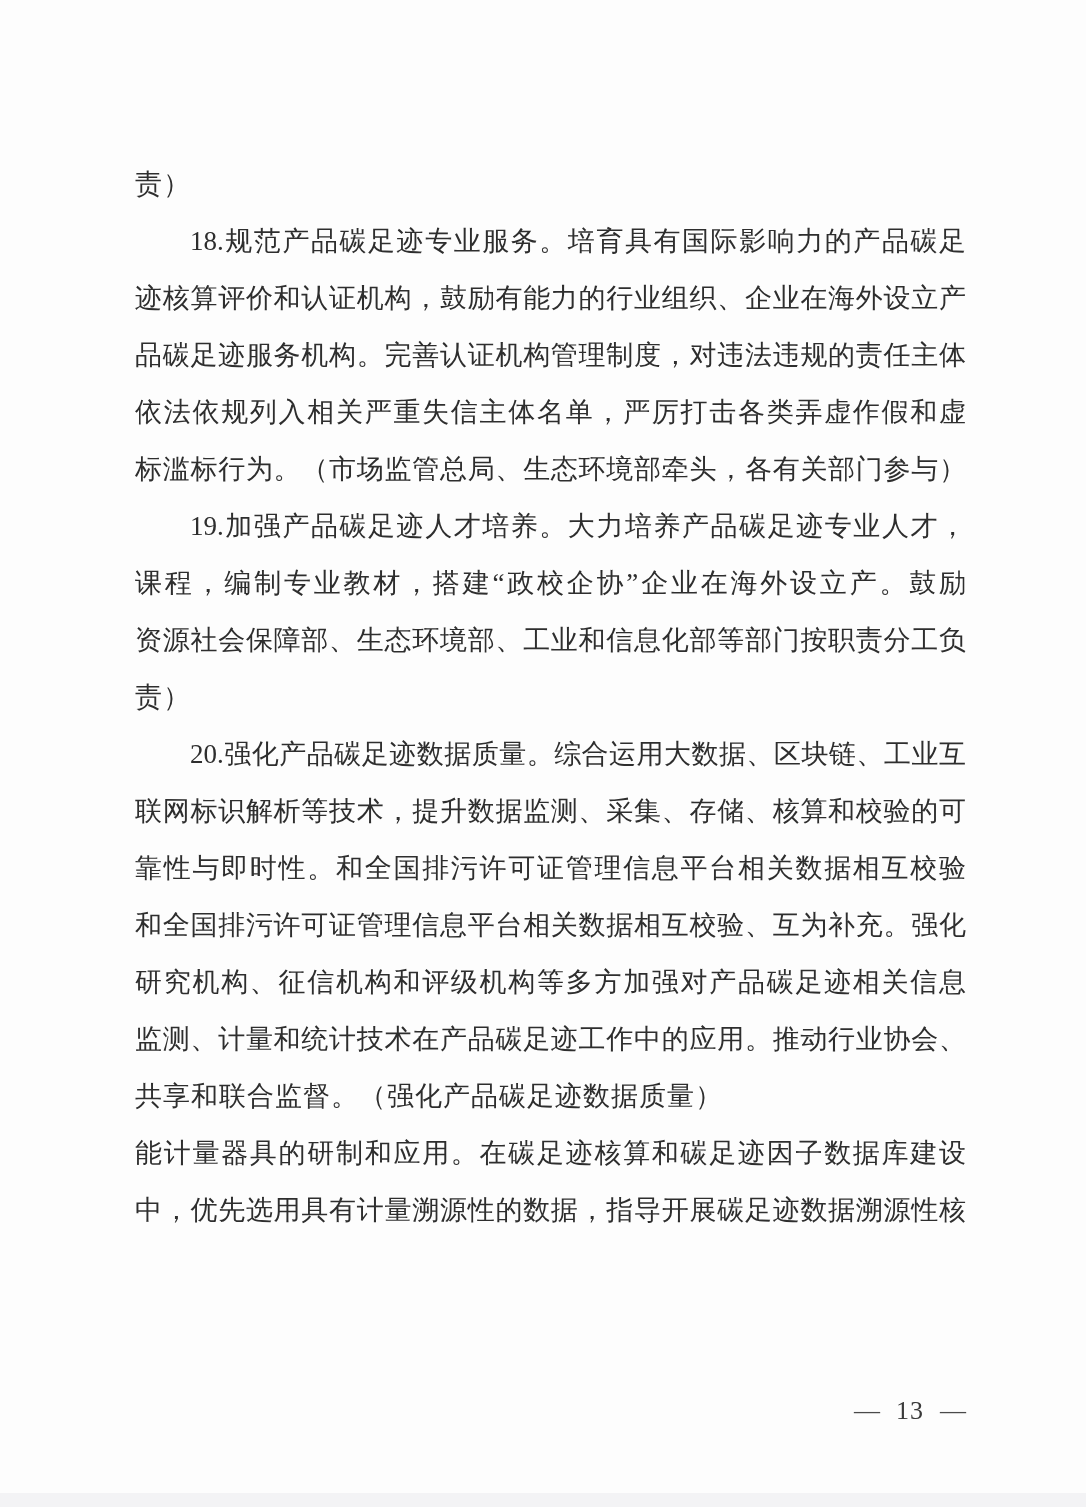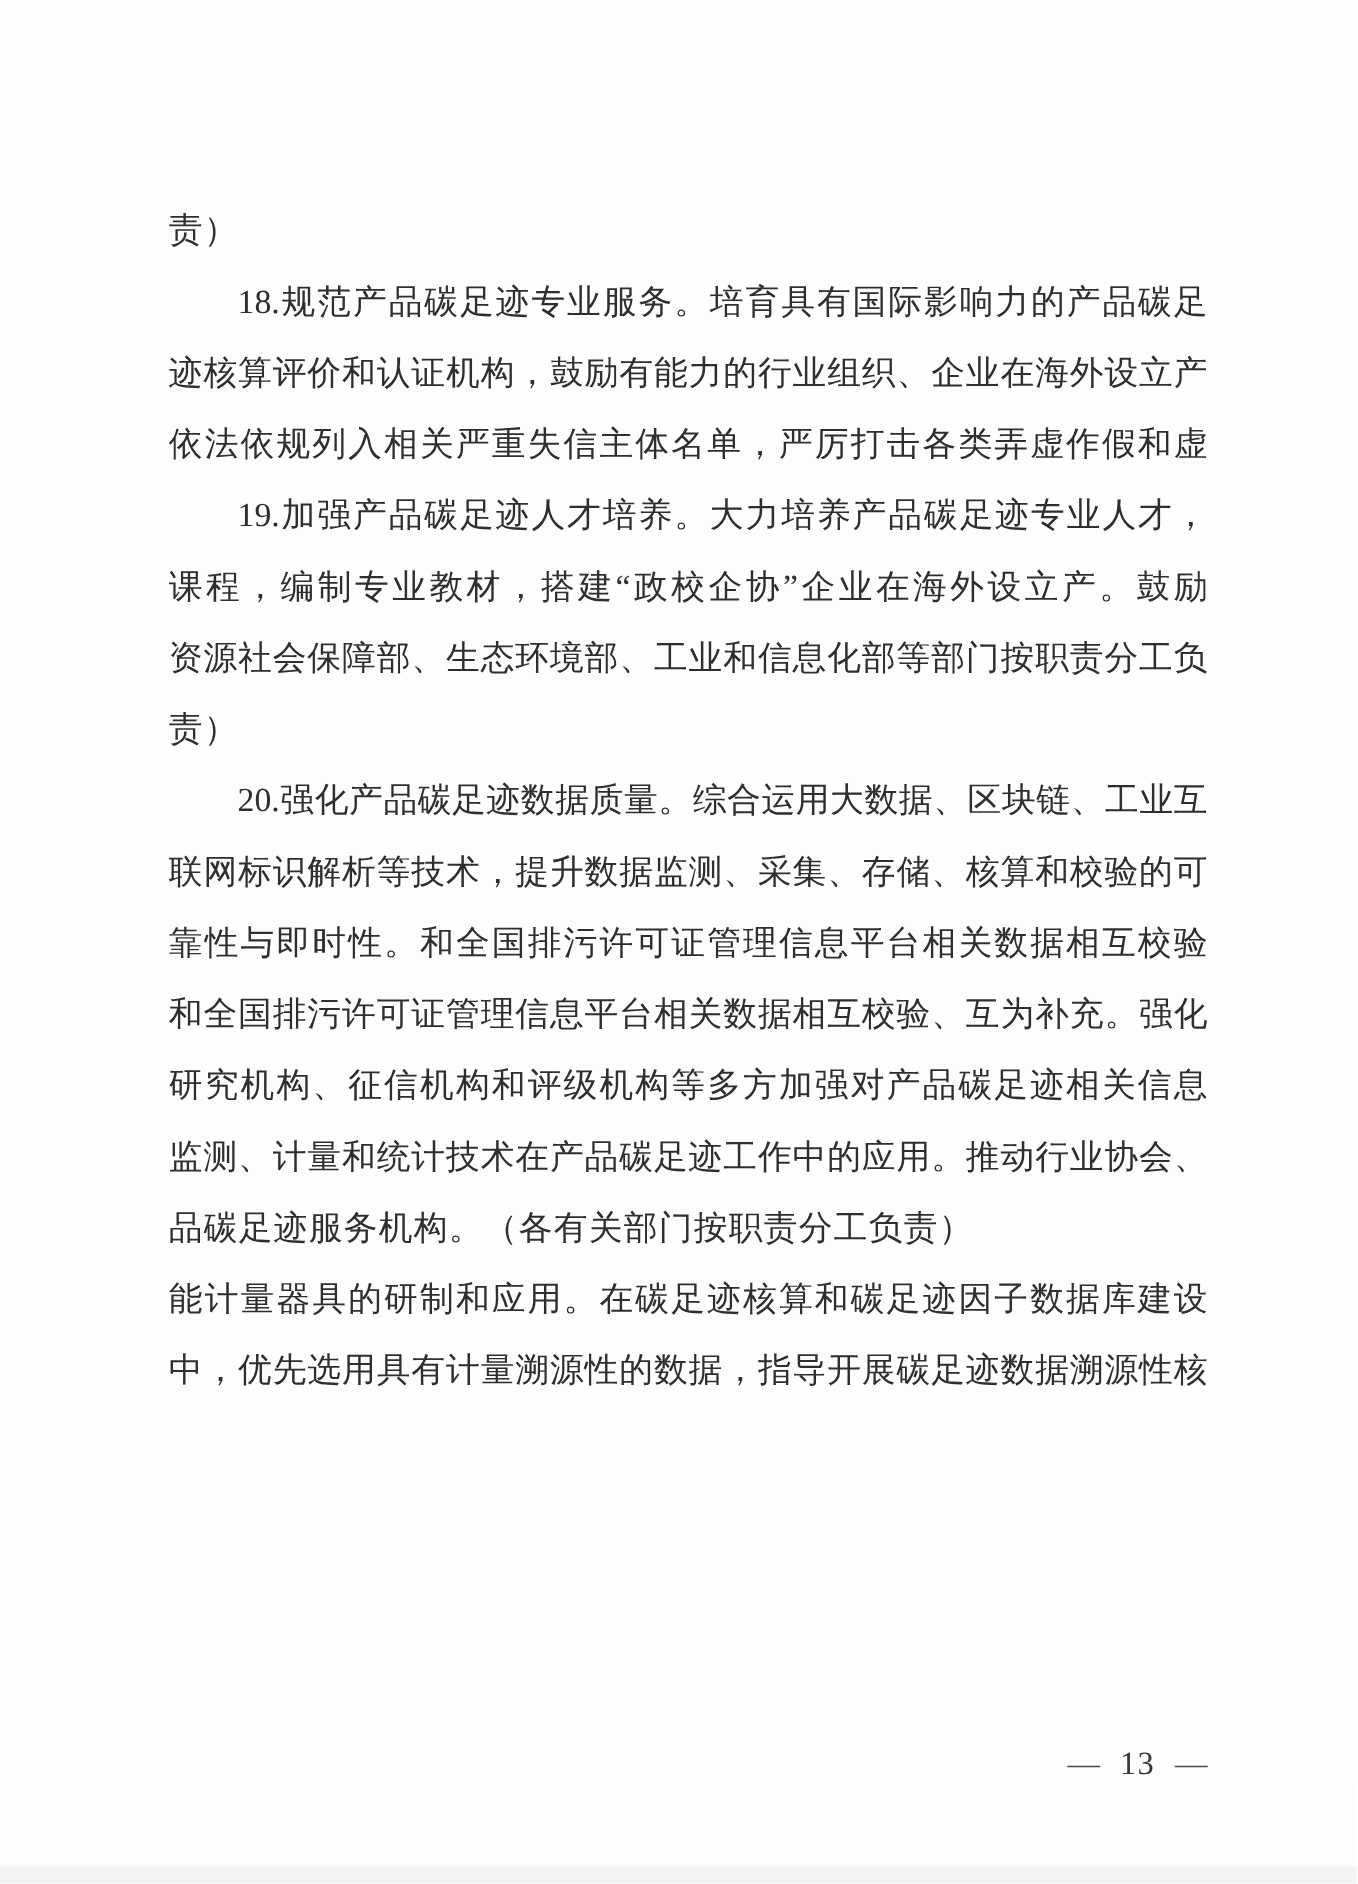--- a/index.html
+++ b/index.html
@@ -63,32 +63,34 @@
   }
 </style>
 </head>
 <body>
 
 <div class="page">
   <div class="text-block">
     <div class="line left">责）</div>
     <div class="line indent">18.规范产品碳足迹专业服务。培育具有国际影响力的产品碳足</div>
     <div class="line">迹核算评价和认证机构，鼓励有能力的行业组织、企业在海外设立产</div>
+    <div class="line">品碳足迹服务机构。完善认证机构管理制度，对违法违规的责任主体</div>
     <div class="line">依法依规列入相关严重失信主体名单，严厉打击各类弄虚作假和虚</div>
+    <div class="line">标滥标行为。（市场监管总局、生态环境部牵头，各有关部门参与）</div>
     <div class="line indent">19.加强产品碳足迹人才培养。大力培养产品碳足迹专业人才，</div>
     <div class="line">课程，编制专业教材，搭建“政校企协”企业在海外设立产。鼓励</div>
     <div class="line">资源社会保障部、生态环境部、工业和信息化部等部门按职责分工负</div>
     <div class="line left">责）</div>
     <div class="line indent">20.强化产品碳足迹数据质量。综合运用大数据、区块链、工业互</div>
     <div class="line">联网标识解析等技术，提升数据监测、采集、存储、核算和校验的可</div>
     <div class="line">靠性与即时性。和全国排污许可证管理信息平台相关数据相互校验</div>
     <div class="line">和全国排污许可证管理信息平台相关数据相互校验、互为补充。强化</div>
     <div class="line">研究机构、征信机构和评级机构等多方加强对产品碳足迹相关信息</div>
     <div class="line">监测、计量和统计技术在产品碳足迹工作中的应用。推动行业协会、</div>
-    <div class="line left">品碳足迹服务机构。（各有关部门按职责分工负责）</div>
+    <div class="line left">共享和联合监督。（强化产品碳足迹数据质量）</div>
     <div class="line">能计量器具的研制和应用。在碳足迹核算和碳足迹因子数据库建设</div>
     <div class="line">中，优先选用具有计量溯源性的数据，指导开展碳足迹数据溯源性核</div>
   </div>
 
   <div class="footer">
     <span class="dash">—</span>
     <span class="pagenum">13</span>
     <span class="dash">—</span>
   </div>
 

